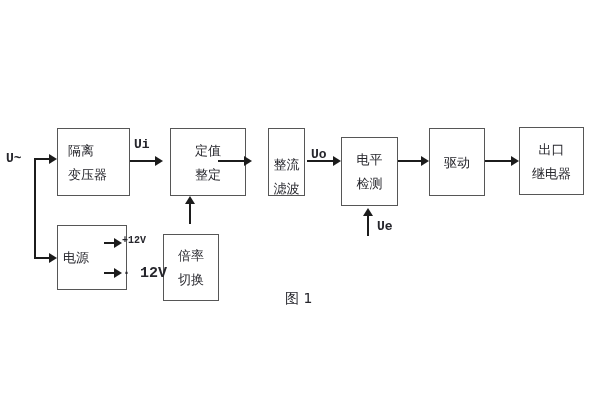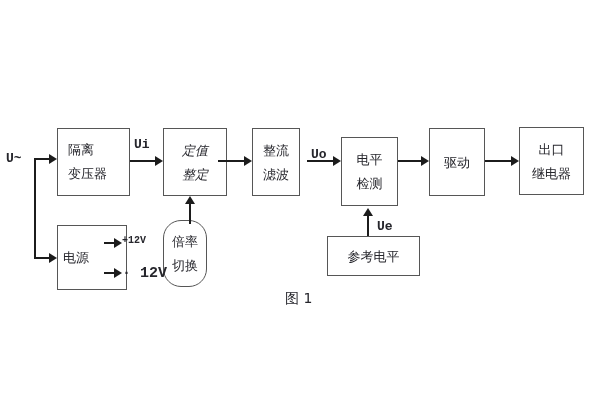--- a/index.html
+++ b/index.html
@@ -41,31 +41,31 @@
 <div class="canvas">
 
   <span class="lbl" style="left:6px;top:152px;">U~</span>
 
   <div class="v-line" style="left:34px;top:158px;height:101px;"></div>
   <div class="h-line" style="left:34px;top:158px;width:16px;"></div>
   <div class="ah-right" style="left:49px;top:154px;"></div>
   <div class="h-line" style="left:34px;top:257px;width:16px;"></div>
   <div class="ah-right" style="left:49px;top:253px;"></div>
 
-  <div class="box align-left" style="left:57px;top:128px;width:73px;height:68px;padding-left:10px;font-family:Liberation Mono, monospace;">
+  <div class="box align-left" style="left:57px;top:128px;width:73px;height:68px;padding-left:10px;">
     <span>隔离</span>
     <span>变压器</span>
   </div>
 
-  <div class="box" style="left:163px;top:128px;width:64px;height:68px;font-style:italic;">
+  <div class="box" style="left:170px;top:128px;width:76px;height:68px;">
     <span>定值</span>
     <span>整定</span>
   </div>
 
-  <div class="box" style="left:252px;top:128px;width:48px;height:68px;">
+  <div class="box" style="left:268px;top:128px;width:37px;height:68px;justify-content:flex-end;">
     <span>整流</span>
     <span>滤波</span>
   </div>
 
   <div class="box" style="left:341px;top:128px;width:57px;height:69px;margin-top:9px;">
     <span>电平</span>
     <span>检测</span>
   </div>
 
   <div class="box" style="left:429px;top:128px;width:56px;height:68px;">
@@ -74,28 +74,25 @@
 
   <div class="box" style="left:519px;top:127px;width:65px;height:68px;">
     <span>出口</span>
     <span>继电器</span>
   </div>
 
   <div class="box align-left" style="left:57px;top:225px;width:70px;height:65px;padding-left:5px;">
     <span>电源</span>
   </div>
 
-  <div class="box" style="left:163px;top:220px;width:44px;height:67px;border-radius:18px;">
+  <div class="box" style="left:163px;top:234px;width:56px;height:67px;">
     <span>倍率</span>
     <span>切换</span>
   </div>
 
-  <div class="box" style="left:327px;top:236px;width:93px;height:40px;">
-    <span>参考电平</span>
-  </div>
 
   <span class="lbl" style="left:134px;top:138px;">Ui</span>
   <div class="h-line" style="left:130px;top:160px;width:27px;"></div>
   <div class="ah-right" style="left:155px;top:156px;"></div>
 
   <div class="h-line" style="left:218px;top:160px;width:27px;"></div>
   <div class="ah-right" style="left:244px;top:156px;"></div>
 
   <span class="lbl" style="left:311px;top:148px;">Uo</span>
   <div class="h-line" style="left:307px;top:160px;width:27px;"></div>

